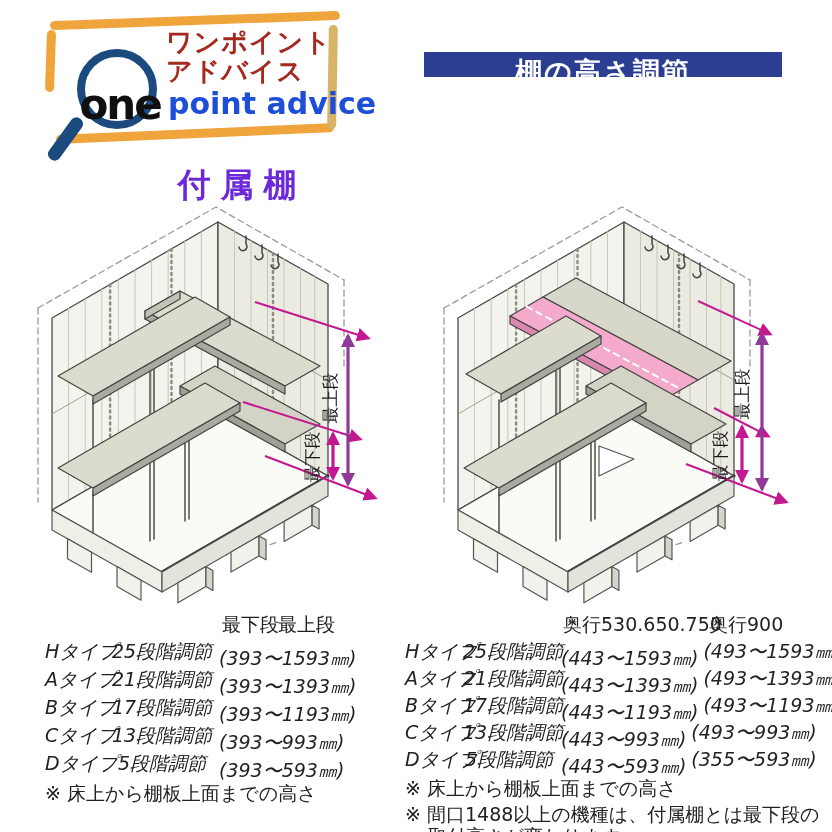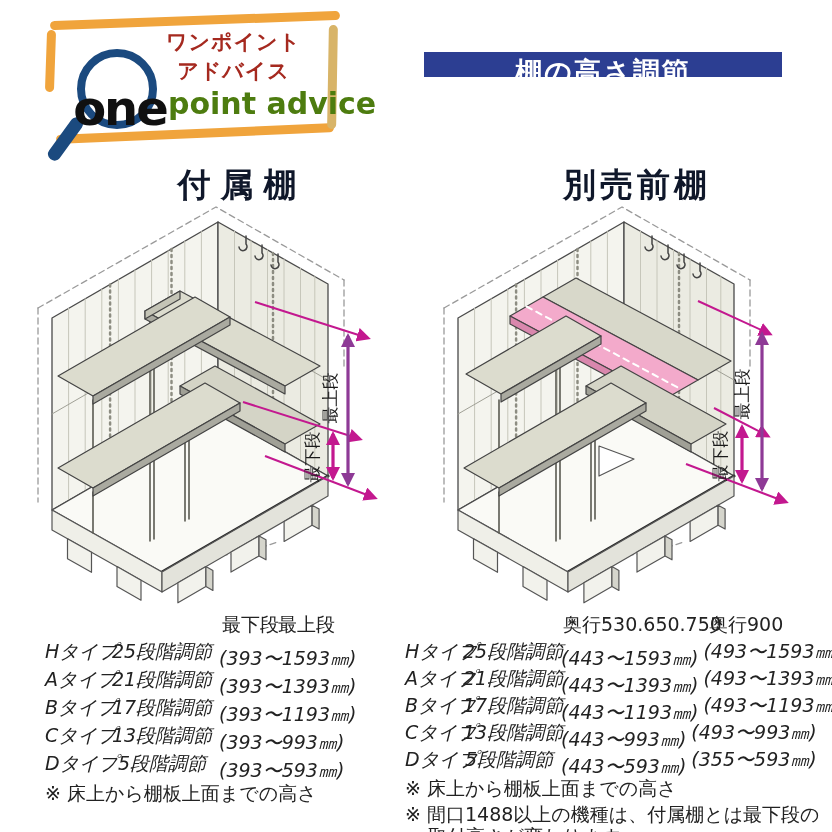--- a/index.html
+++ b/index.html
@@ -11,31 +11,31 @@
   #logo{left:40px;top:8px;width:310px;height:158px;}
   .stroke{position:absolute;border-radius:5px;}
   .stroke.orange{background:#f0a43c;}
   .stroke.tan{background:#d8b468;}
   #lg-top{left:10px;top:8px;width:290px;height:9px;transform:rotate(-2deg);}
   #lg-left{left:6px;top:22px;width:9px;height:62px;transform:rotate(2deg);}
   #lg-bottom{left:16px;top:121px;width:278px;height:9px;transform:rotate(-2.4deg);}
   #lg-right{left:288px;top:17px;width:9px;height:104px;transform:rotate(1deg);}
   #lg-circle{left:37px;top:41px;width:64px;height:64px;border:8px solid #1b4a7f;border-radius:50%;background:transparent;}
   #lg-handle{left:19px;top:106px;width:13px;height:50px;background:#1b4a7f;border-radius:6px;transform:rotate(36deg);}
-  #lg-one{left:25px;top:72px;width:110px;text-align:center;font-size:48px;font-weight:800;
+  #lg-one{left:25px;top:72px;width:110px;text-align:center;font-size:42px;font-weight:800;
           letter-spacing:-2px;color:#101010;}
-  #lg-jp{left:126px;top:20px;font-size:21px;line-height:29px;font-weight:700;color:#a5291f;letter-spacing:1px;white-space:nowrap;text-align:center;}
-  #lg-en{left:128px;top:78px;font-size:30px;font-weight:800;color:#4d7c0f;white-space:nowrap;}
+  #lg-jp{left:126px;top:20px;font-size:26px;line-height:29px;font-weight:700;color:#a5291f;letter-spacing:1px;white-space:nowrap;}
+  #lg-en{left:128px;top:78px;font-size:30px;font-weight:800;color:#1d4ed8;white-space:nowrap;}
 
   
   #banner{left:424px;top:52px;width:358px;height:25px;background:#2c3e92;
           color:#ffffff;font-size:27px;font-weight:700;text-align:center;line-height:39px;letter-spacing:2px;}
 
   
-  .heading{top:163px;width:200px;text-align:center;font-size:33px;font-weight:700;color:#0f172a;white-space:nowrap;}
+  .heading{top:163px;width:200px;text-align:center;font-size:33px;font-weight:700;color:#6d28d9;white-space:nowrap;}
   #head-left{left:142px;letter-spacing:10px;}
   #head-right{left:537px;letter-spacing:4px;}
 
   
   #diag-left{left:30px;top:206px;}
   #diag-right{left:418px;top:206px;}
 
   
   .spec{font-size:19px;color:#222;}
   #table-left{left:45px;top:612px;width:345px;}
@@ -73,21 +73,20 @@
     <div id="lg-jp" class="abs">
       <div>ワンポイント</div>
       <div>アドバイス</div>
     </div>
     <div id="lg-en" class="abs">point advice</div>
   </div>
 
   <div id="banner" class="abs">棚の高さ調節</div>
 
   <div id="head-left" class="abs heading">付属棚</div>
-  <div id="head-right" class="abs heading">別売前棚</div>
 
   <svg id="diag-left" class="abs" width="372" height="406" viewBox="0 0 372 406">
     <defs>
       <marker id="ah-mag" markerUnits="userSpaceOnUse" markerWidth="14" markerHeight="14" refX="11" refY="7" orient="auto-start-reverse">
         <path d="M0,0 L14,7 L0,14 Z" fill="#c3188f"></path>
       </marker>
       <marker id="ah-pur" markerUnits="userSpaceOnUse" markerWidth="14" markerHeight="14" refX="11" refY="7" orient="auto-start-reverse">
         <path d="M0,0 L14,7 L0,14 Z" fill="#8e3a96"></path>
       </marker>
     </defs>

